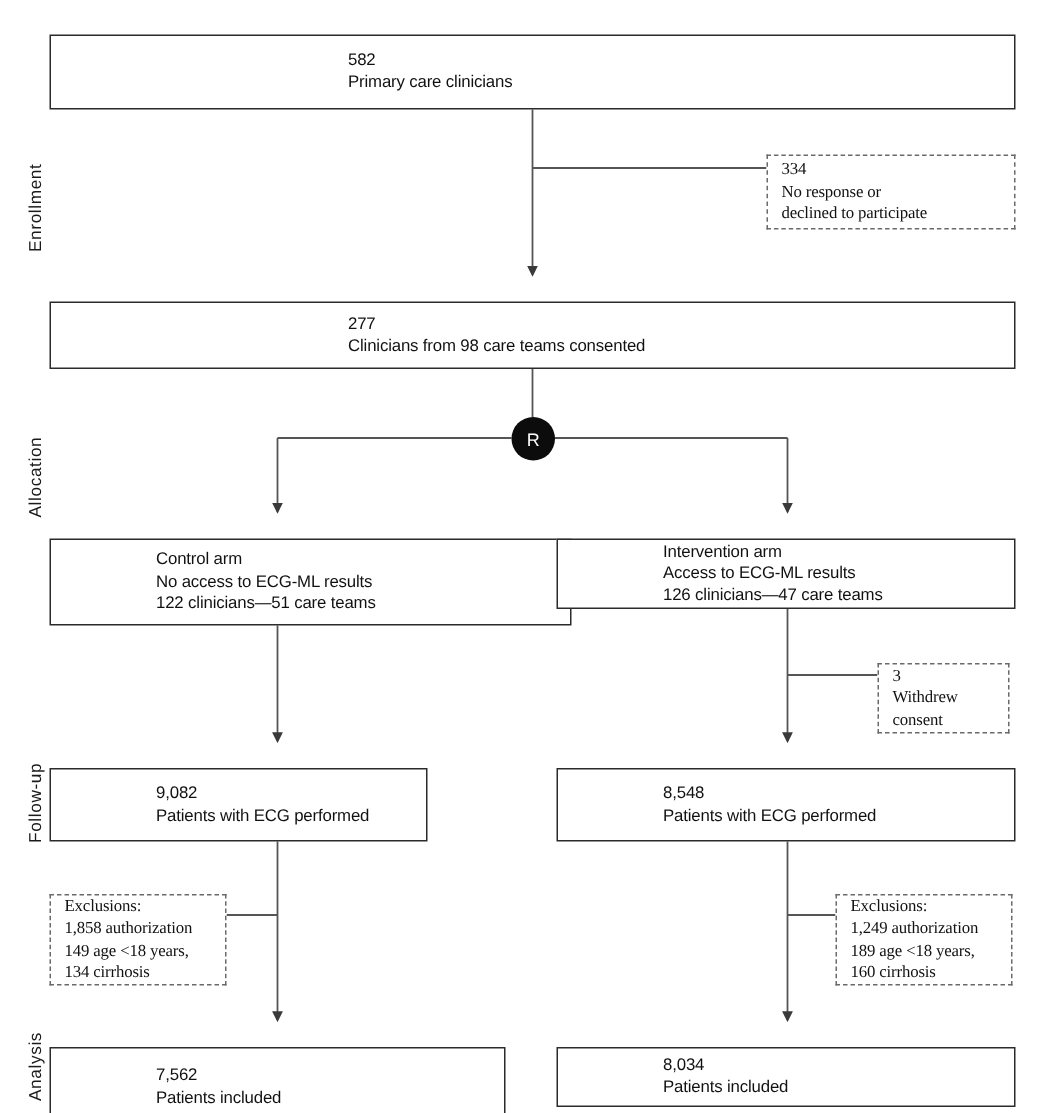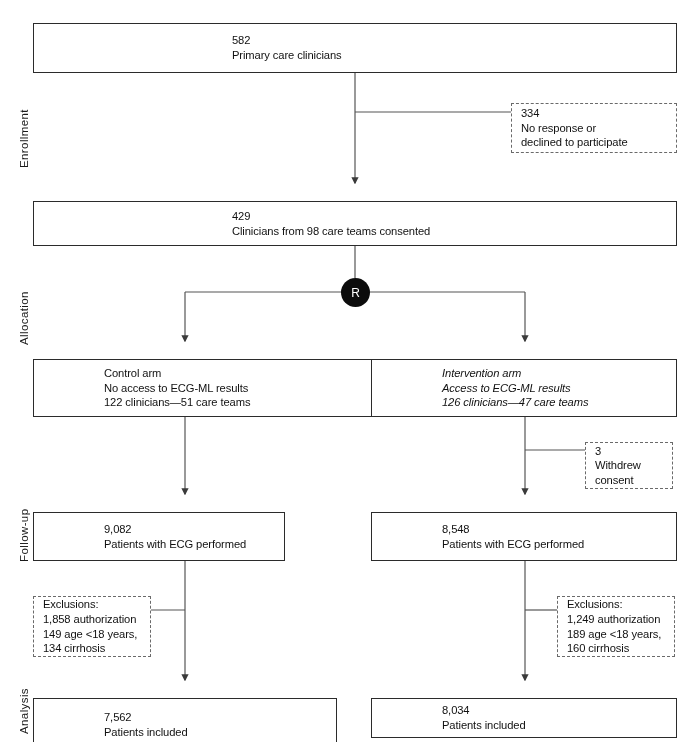--- a/index.html
+++ b/index.html
@@ -28,20 +28,21 @@
   }
   .box {
     position: absolute;
     box-sizing: border-box;
     border: 1.2px solid #2b2b2b;
     background: #ffffff;
     margin-top: 16px;
   }
   .box.dashed {
     border: 1.2px dashed #6a6a6a;
+    font-family: Liberation Serif, serif;
   }
   .box .lines {
     position: absolute;
     left: 0;
     top: 0;
     right: 0;
     bottom: 0;
     display: flex;
     flex-direction: column;
     justify-content: center;
@@ -135,38 +136,38 @@
   <div class="box dashed dashpad" style="left:511px; top:87px; width:166px; height:50px;">
     <div class="lines">
       <div class="ln">334</div>
       <div class="ln">No response or</div>
       <div class="ln">declined to participate</div>
     </div>
   </div>
 
   <div class="box bigpad" style="left:33px; top:185px; width:644px; height:45px;">
     <div class="lines">
-      <div class="ln">429</div>
+      <div class="ln">277</div>
       <div class="ln">Clinicians from 98 care teams consented</div>
     </div>
   </div>
 
   <div class="rnode" style="left:341px; top:278px;">
     <span>R</span>
   </div>
 
   <div class="box armpad" style="left:33px; top:343px; width:348px; height:58px;">
     <div class="lines">
       <div class="ln">Control arm</div>
       <div class="ln">No access to ECG-ML results</div>
       <div class="ln">122 clinicians—51 care teams</div>
     </div>
   </div>
 
-  <div class="box armpad" style="left:371px; top:343px; width:306px; height:58px;font-style:italic;">
+  <div class="box armpad" style="left:371px; top:343px; width:306px; height:47px;">
     <div class="lines">
       <div class="ln">Intervention arm</div>
       <div class="ln">Access to ECG-ML results</div>
       <div class="ln">126 clinicians—47 care teams</div>
     </div>
   </div>
 
   <div class="box dashed dashpad" style="left:585px; top:426px; width:88px; height:47px;">
     <div class="lines">
       <div class="ln">3</div>

